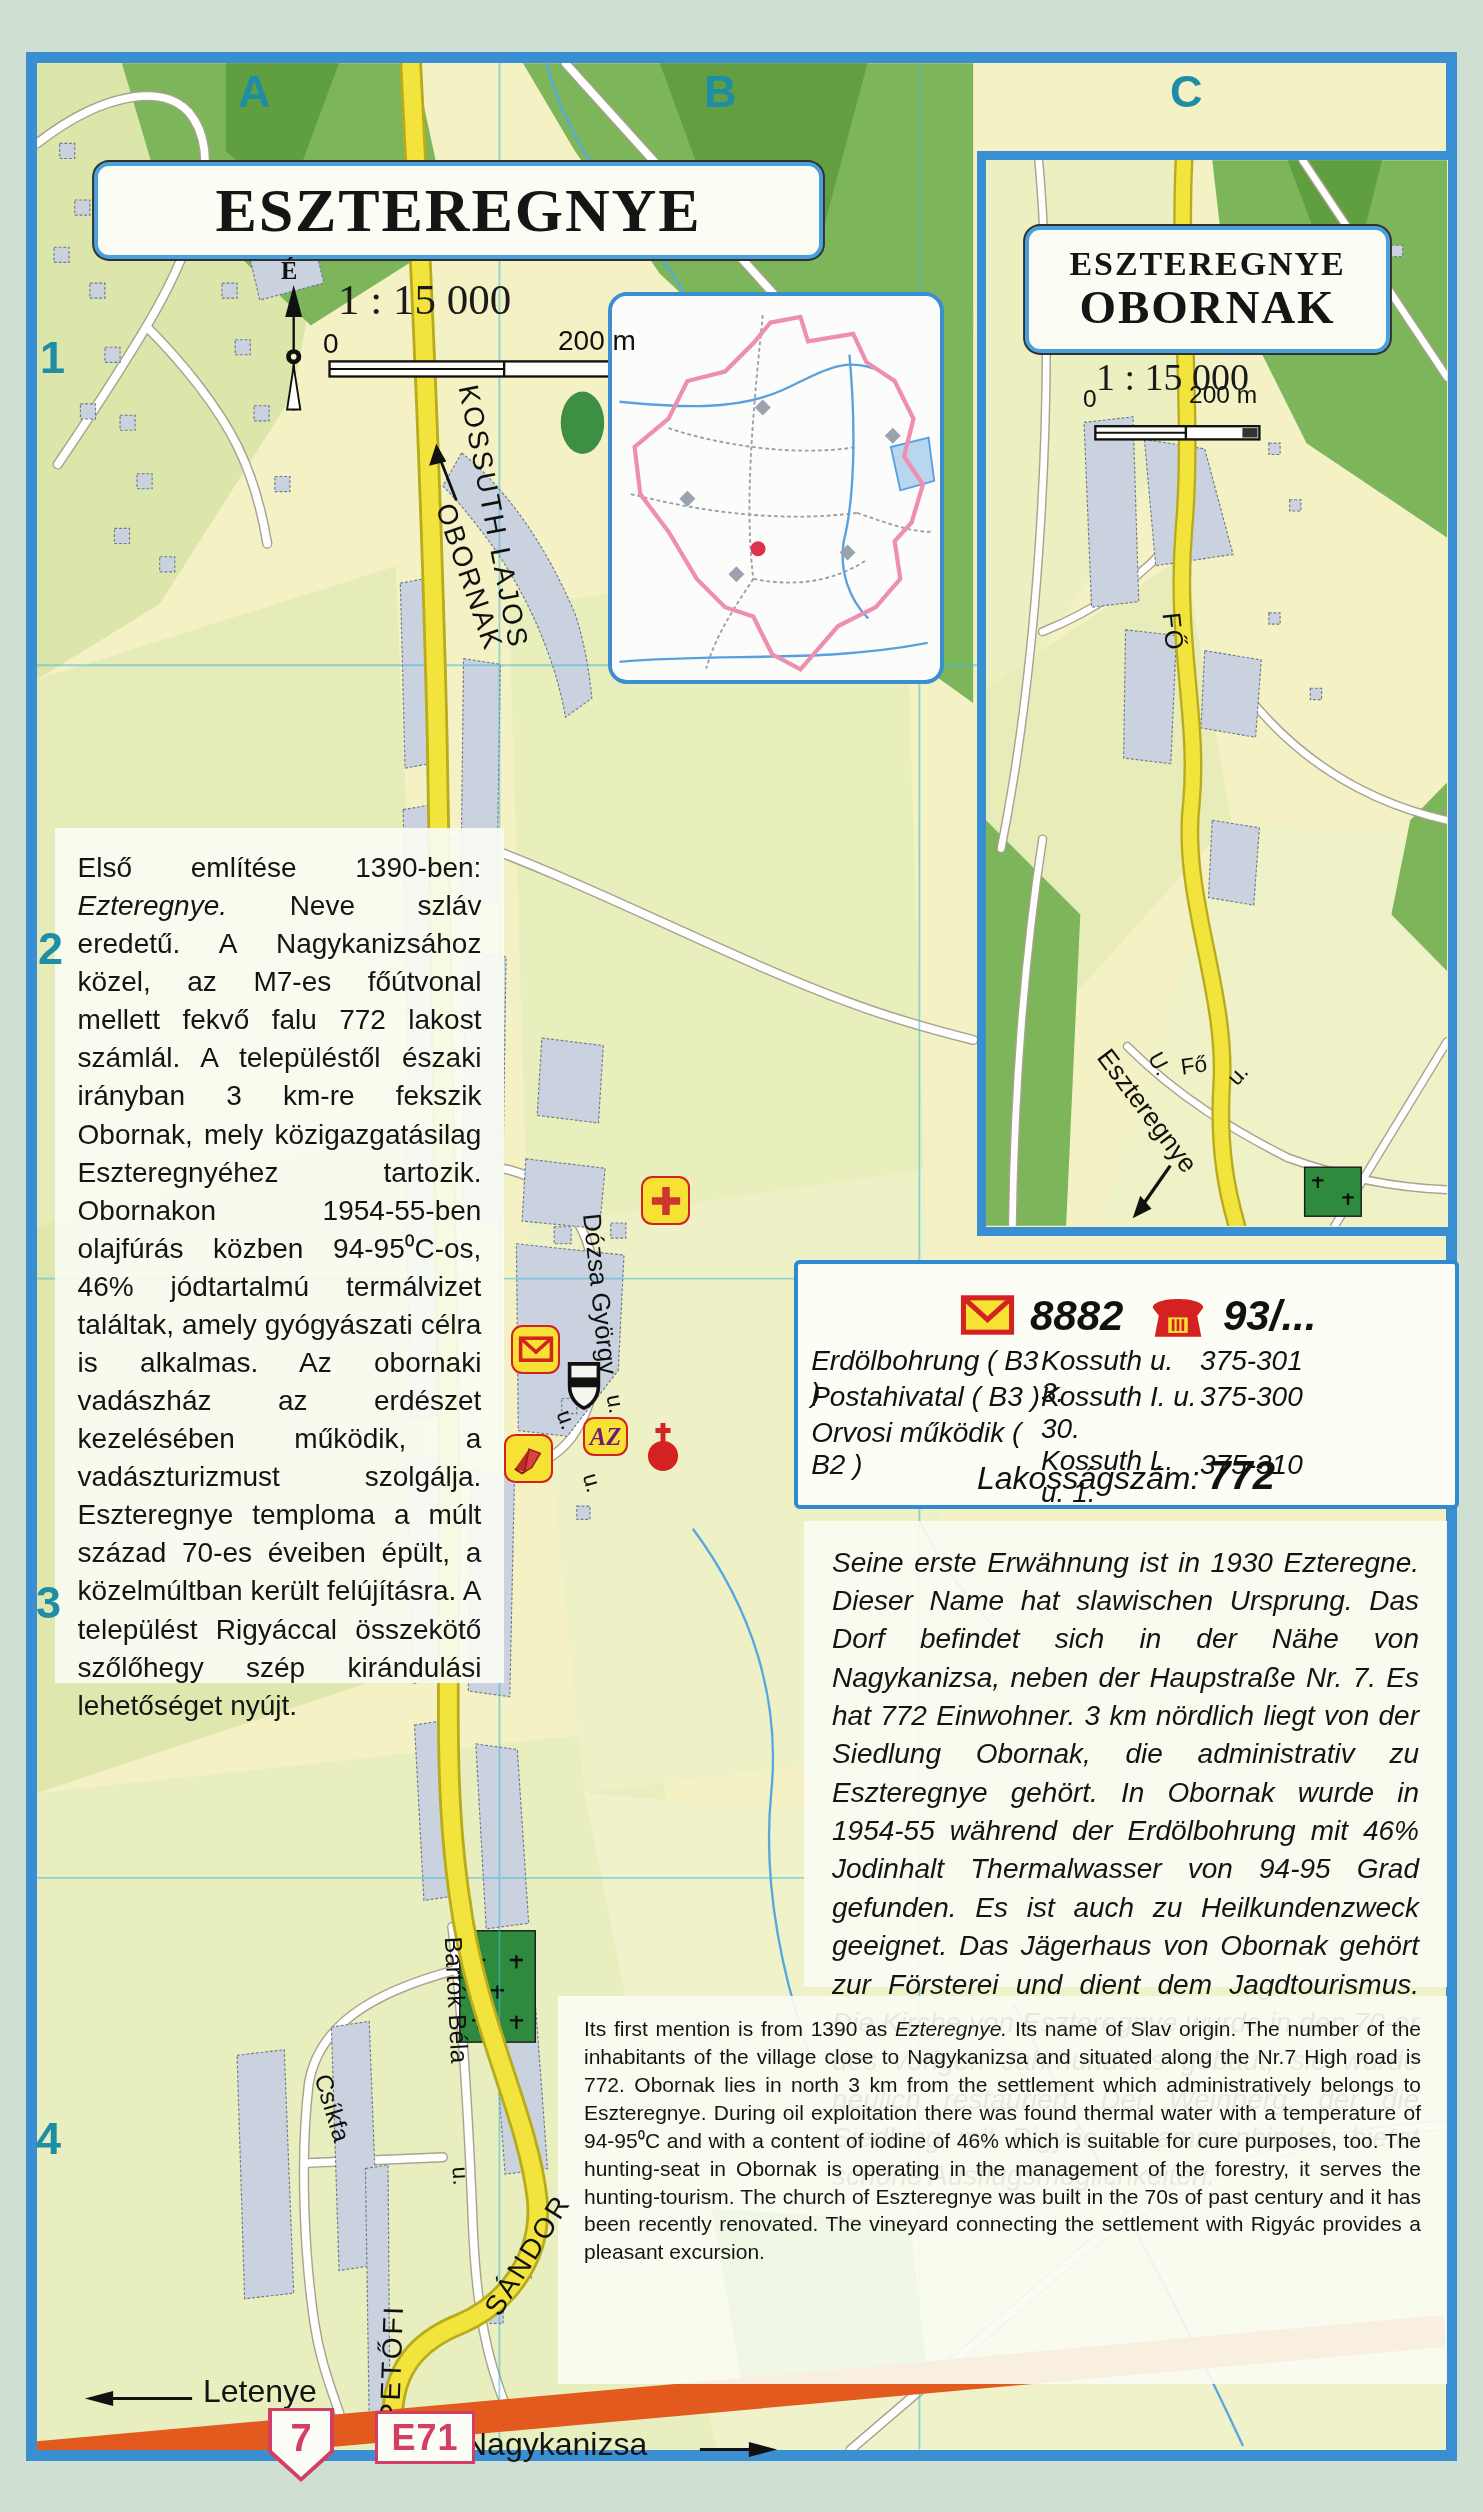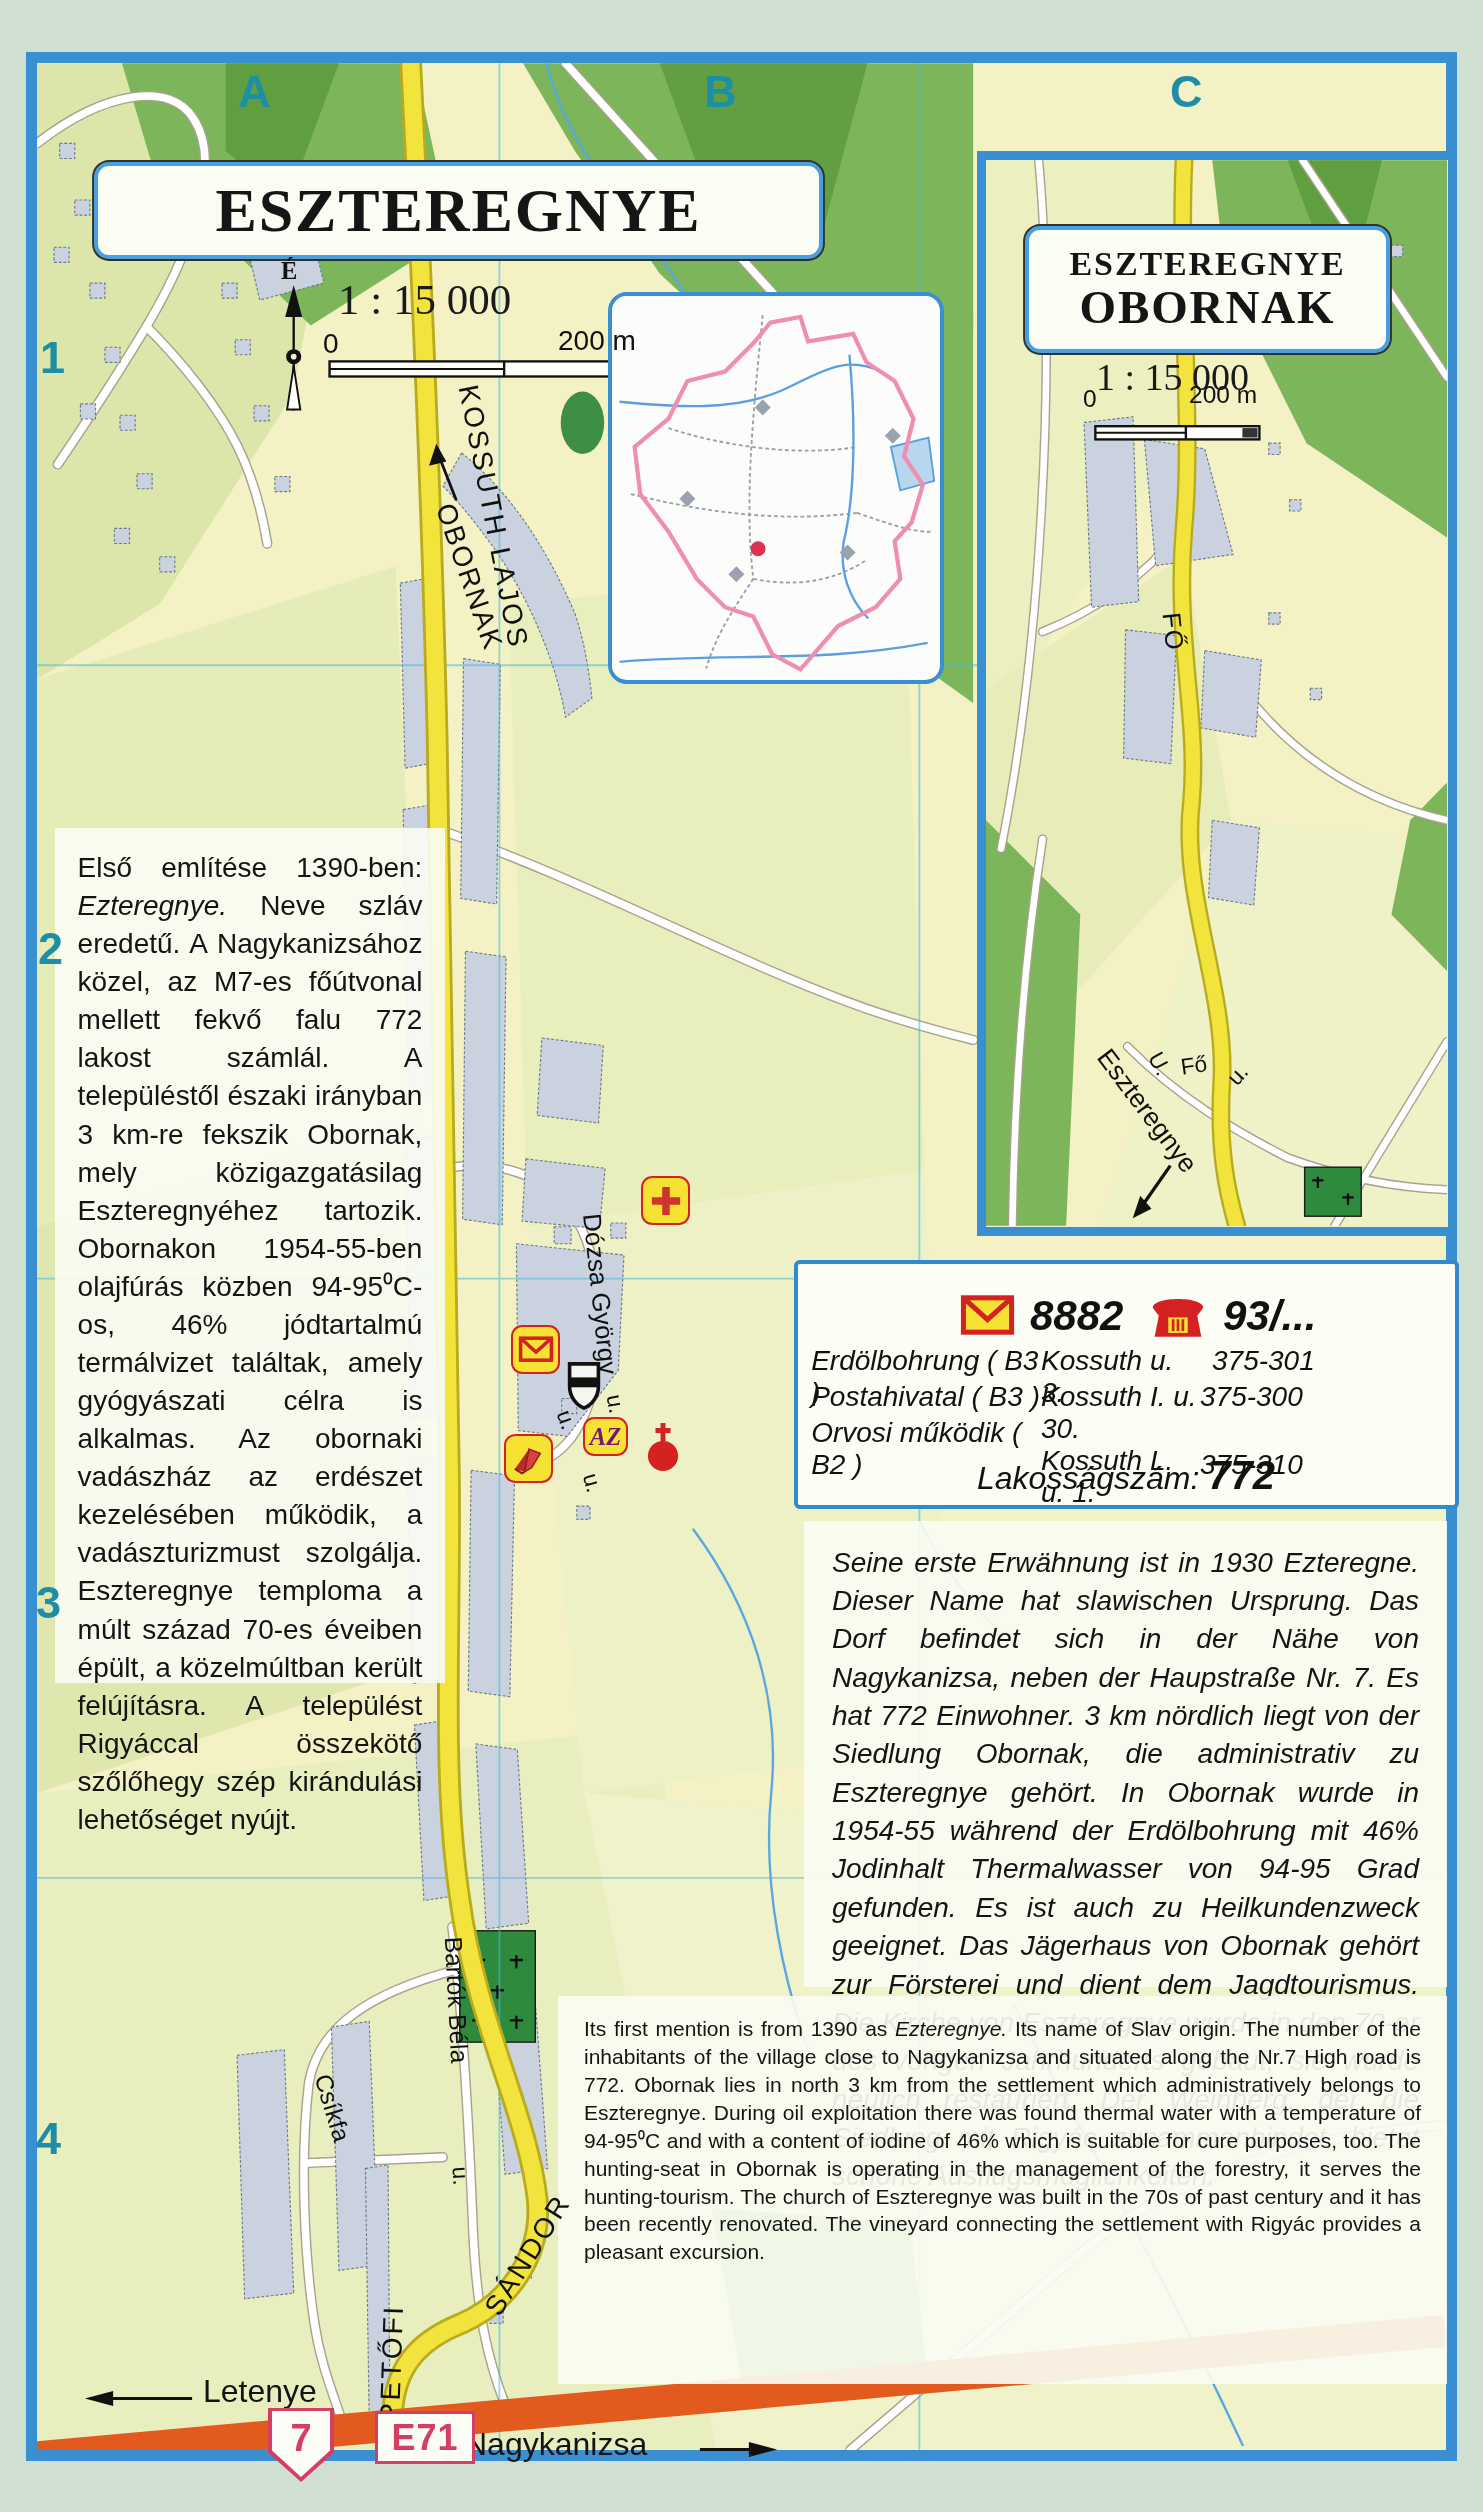--- a/index.html
+++ b/index.html
@@ -15,21 +15,21 @@
              border:4.7px solid #3a8ed2;border-radius:19px;box-sizing:border-box;background:#fcfdfb;overflow:hidden;}
   
   .title-box{position:absolute;background:#fbfcf4;border:4.7px solid #4aa0dc;border-radius:15px;
              box-shadow:0 0 0 1.9px #30302f;display:flex;align-items:center;justify-content:center;
              font-family:"Liberation Serif",serif;font-weight:bold;color:#151515;text-align:center;}
   .main-title{left:94px;top:162px;width:721px;height:89px;font-size:62px;letter-spacing:1.9px;}
   .inset-title{left:1025px;top:226px;width:357px;height:119px;flex-direction:column;line-height:1.1;}
   .inset-title .l1{font-size:34px;letter-spacing:1.9px;}
   .inset-title .l2{font-size:47px;letter-spacing:1.9px;}
   .text-box{position:absolute;background:rgba(250,252,242,0.92);color:#141414;text-align:justify;box-sizing:border-box;}
-  .hu-box{left:55px;top:828px;width:390px;height:855px;padding:21px 22.6px;font-size:28px;line-height:1.36;}
+  .hu-box{left:55px;top:828px;width:449px;height:855px;padding:21px 22.6px;font-size:28px;line-height:1.36;}
   .de-box{left:804px;top:1521px;width:643px;height:466px;padding:22.6px 28px;font-size:28px;line-height:1.37;font-style:italic;}
   .en-box{left:558px;top:1996px;width:889px;height:388px;padding:19px 26px;font-size:21px;line-height:1.33;}
   .info-box{position:absolute;left:794px;top:1260px;width:665px;height:249px;background:#fcfdf4;
             border:4.7px solid #2f8ad0;border-radius:5.7px;box-sizing:border-box;font-style:italic;}
   .info-num{position:absolute;font-weight:bold;font-style:italic;font-size:42px;color:#111;text-align:right;}
   .info-row-name{position:absolute;left:13.2px;width:236px;font-size:28px;}
   .info-row-addr{position:absolute;left:243px;width:160px;font-size:28px;}
   .info-row-tel{position:absolute;left:402px;width:123px;font-size:28px;}
   .pop-line{position:absolute;left:0;top:189px;width:656px;text-align:center;font-size:32px;}
   .pop-line b{font-size:40px;font-style:italic;}
@@ -394,21 +394,21 @@
     <svg class="abs" style="left:347px;top:26.4px;" width="66" height="49" viewBox="0 0 34 25">
       <path d="M4,9 C4,3 30,3 30,9 L27,13 C27,9 7,9 7,13 Z" fill="#d42222"></path>
       <path d="M5,24 L7.5,11 C7.5,11 12,9.5 17,9.5 C22,9.5 26.5,11 26.5,11 L29,24 Z" fill="#d42222"></path>
       <rect x="12" y="14" width="10" height="8" fill="#f5e232"></rect>
       <path d="M14.5,15 v6 M17,15 v6 M19.5,15 v6" stroke="#d42222" stroke-width="1.4"></path>
     </svg>
     <span class="info-num" style="left:425px;top:28px;">93/...</span>
 
     <span class="info-row-name" style="top:81px;">Erdölbohrung ( B3 )</span>
     <span class="info-row-addr" style="top:81px;">Kossuth u. 3.</span>
-    <span class="info-row-tel" style="top:81px;margin-left:12px;">375-301</span>
+    <span class="info-row-tel" style="top:81px;">375-301</span>
 
     <span class="info-row-name" style="top:117px;">Postahivatal ( B3 )</span>
     <span class="info-row-addr" style="top:117px;">Kossuth I. u. 30.</span>
     <span class="info-row-tel" style="top:117px;">375-300</span>
 
     <span class="info-row-name" style="top:153px;">Orvosi működik ( B2 )</span>
     <span class="info-row-addr" style="top:153px;margin-top:28px;">Kossuth L. u. 1.</span>
     <span class="info-row-tel" style="top:153px;margin-top:32px;">375-310</span>
 
     <div class="pop-line">

